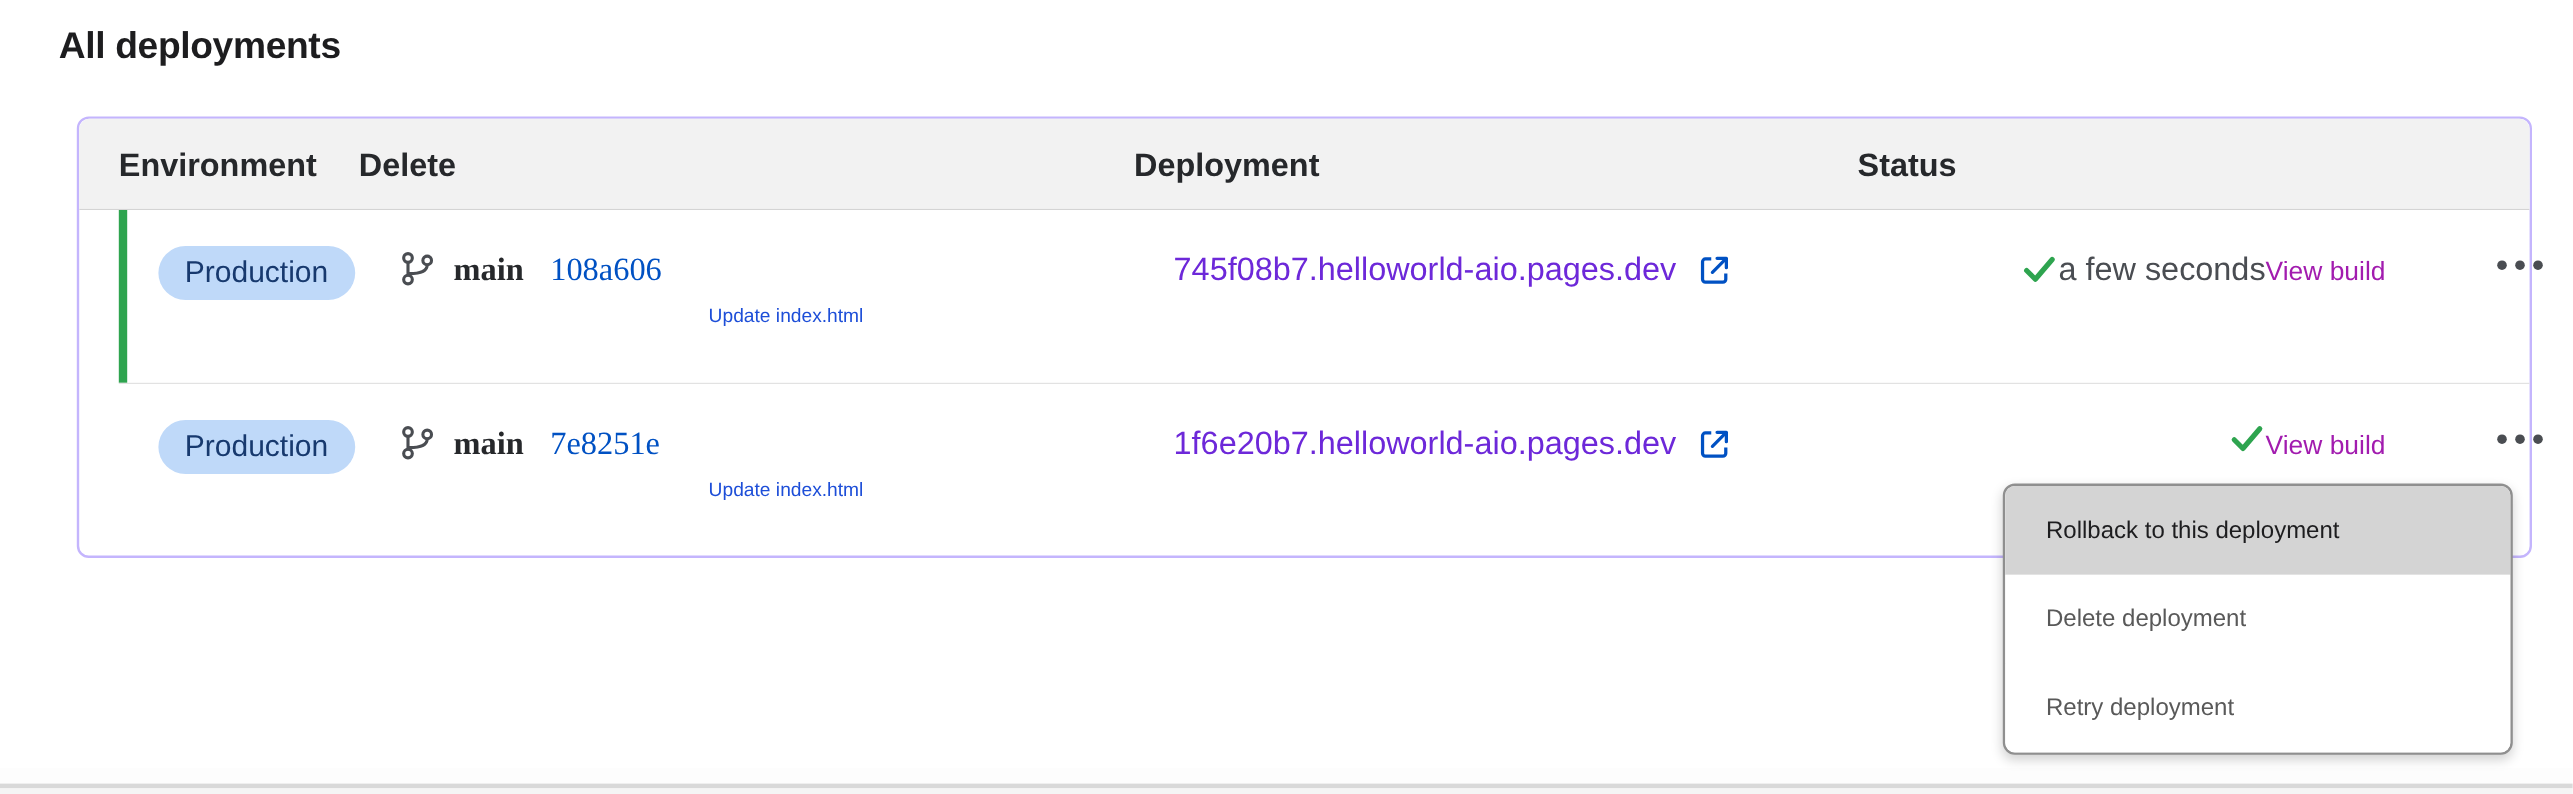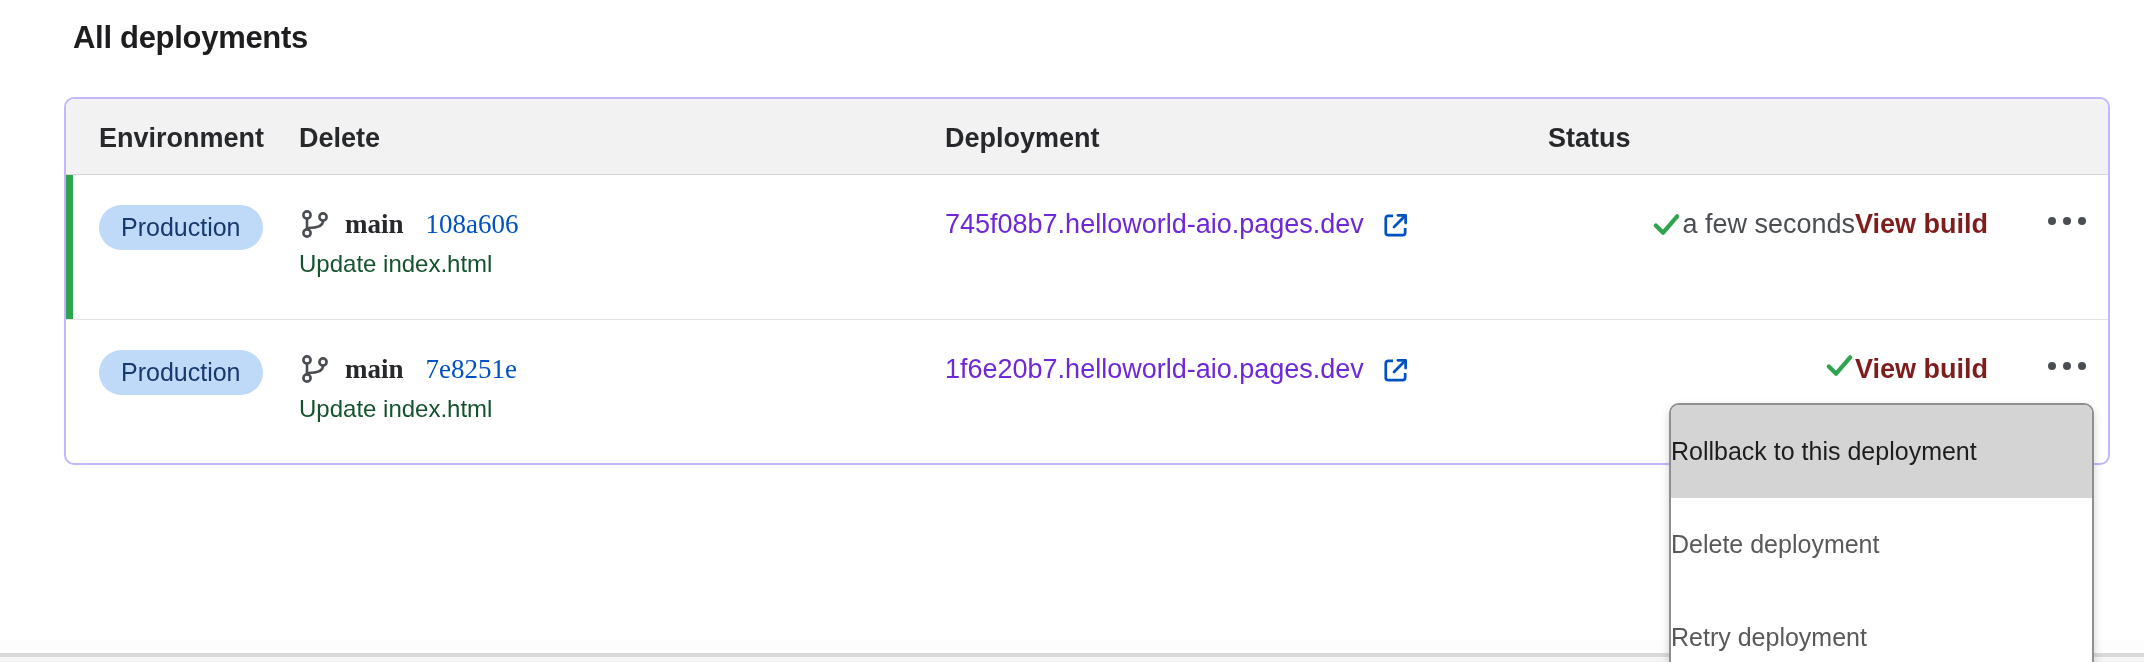--- a/index.html
+++ b/index.html
@@ -1,20 +1,20 @@
 <!DOCTYPE html>
 <html><head>
 <meta charset="utf-8">
 <style>
   * { margin:0; padding:0; box-sizing:border-box; }
   html,body { width:2144px; height:662px; background:#ffffff; overflow:hidden;
     font-family:"Liberation Sans", sans-serif; position:relative; }
 
   .page-title {
-    position:absolute; left:73px; top:20px;
+    position:absolute; left:49px; top:20px;
     font-size:31px; font-weight:600; color:#1d1d1f; letter-spacing:-0.3px;
   }
 
   
   .deploy-table {
     position:absolute; left:64px; top:97px; width:2046px;
     border:2px solid #c4b5fd; border-radius:10px; background:#fff;
   }
   .grid-row {
     display:grid;
@@ -24,62 +24,62 @@
   .thead {
     height:76px; background:#f2f2f2; border-bottom:1px solid #d4d4d4;
     border-radius:9px 9px 0 0;
   }
   .thead .hcell {
     font-size:27px; font-weight:700; color:#26282b;
     padding-top:23px; line-height:32px;
   }
   .hcell.env { padding-left:33px; }
 
-  .trow { height:144px; position:relative; }
+  .trow { height:144px; position:relative;margin-left:33px; }
   .trow + .trow { border-top:1px solid #e2e2e2; }
   .trow.active::before {
     content:""; position:absolute; left:0; top:0; bottom:0; width:7px;
     background:#2ea44f;
   }
   .cell { padding-top:30px; font-size:27px; color:#36393f; line-height:38px; }
   .cell.env { padding-left:33px; }
 
   .badge {
     display:inline-block; font-size:25px; line-height:25px; color:#17396e;
     background:#bfd9f9; padding:10px 22px; border-radius:24px; font-weight:400;
   }
 
   .src-line1 { display:flex; align-items:center; gap:14px;font-family:Liberation Serif, serif; }
   .branch-name { font-weight:700; color:#26282b; }
   .commit-link { color:#0051c3; text-decoration:none; cursor:pointer; margin-left:8px; }
-  .commit-msg { font-size:24px; color:#14532d; margin-top:5px; line-height:32px; }
+  .commit-msg { font-size:16px; color:#1d4ed8; margin-top:5px; line-height:32px;text-align:center; }
 
   .deploy-line { display:flex; align-items:center; gap:15px; }
   .url-text { color:#6d28d9; }
   .ext-link { cursor:pointer; display:inline-flex; }
 
   .status-line { display:flex; align-items:center; color:#4a4d52;justify-content:flex-end; }
 
-  .view-build { color:#7f1d1d; text-decoration:none; cursor:pointer; font-size:27px;font-weight:bold; }
+  .view-build { color:#a21caf; text-decoration:none; cursor:pointer; font-size:22px; }
 
   .dots-btn {
     display:flex; gap:7px; align-items:center; cursor:pointer;
     padding:14px 6px; margin-top:2px; background:none; border:none;
   }
   .dots-btn i { width:8px; height:8px; border-radius:50%; background:#4a4d52; display:block; }
 
   
   .ctx-menu {
     position:absolute; left:1669px; top:403px; width:425px;
     background:#fff; border:2px solid #8f8f8f; border-radius:10px;
     overflow:hidden; z-index:10; box-shadow:0 4px 10px rgba(0,0,0,0.18);
   }
   .ctx-item {
-    height:93px; display:flex; align-items:center; 
-    font-size:25px; color:#595959; cursor:pointer; background:#fff;
+    height:74px; display:flex; align-items:center; padding-left:34px;
+    font-size:20px; color:#595959; cursor:pointer; background:#fff;
   }
   .ctx-item.highlighted { background:#d4d4d4; color:#1d1d1f; }
 
   
   .bottom-band  { position:absolute; left:0; right:0; top:640px; height:13px; background:#fdfdfd; }
   .bottom-rule  { position:absolute; left:0; right:0; top:653px; height:4px;  background:#d9d9d9; }
   .bottom-below { position:absolute; left:0; right:0; top:657px; height:5px;  background:#f5f5f5; }
 
   svg { display:block; }
 </style>

